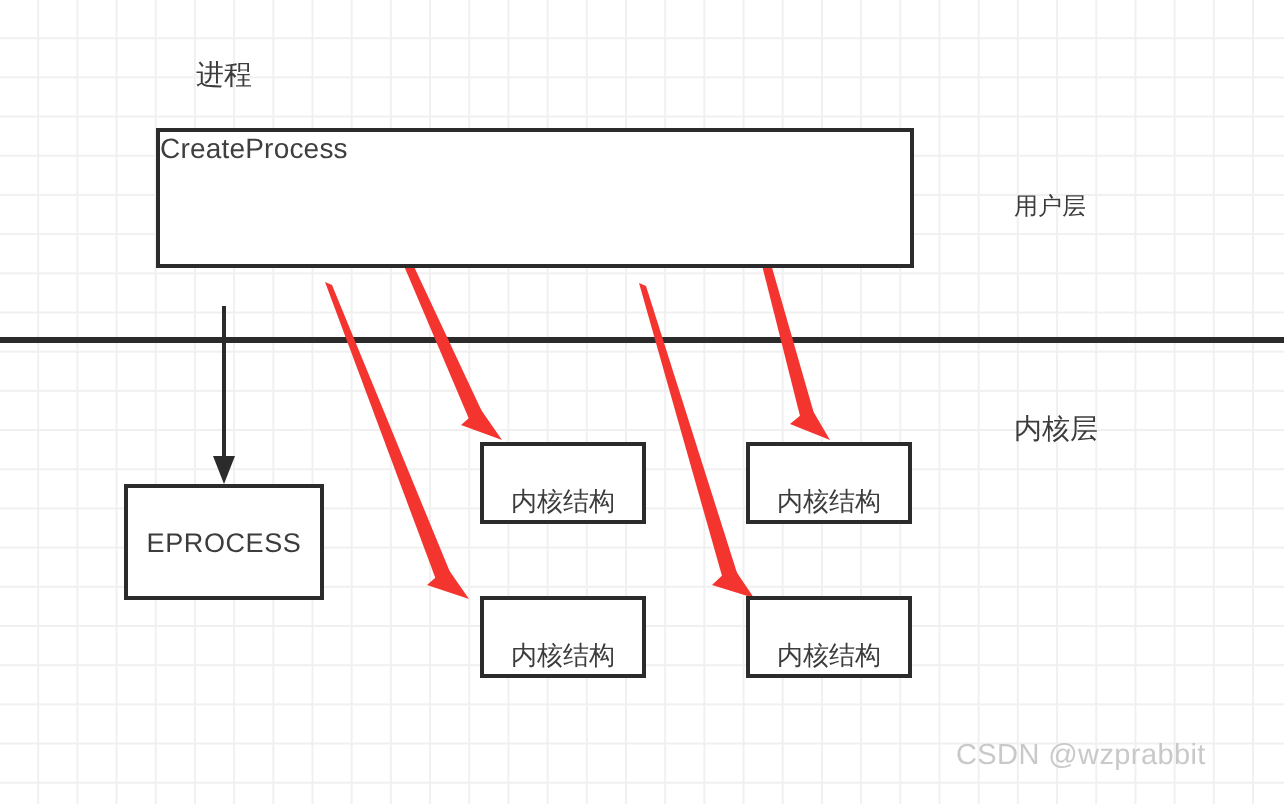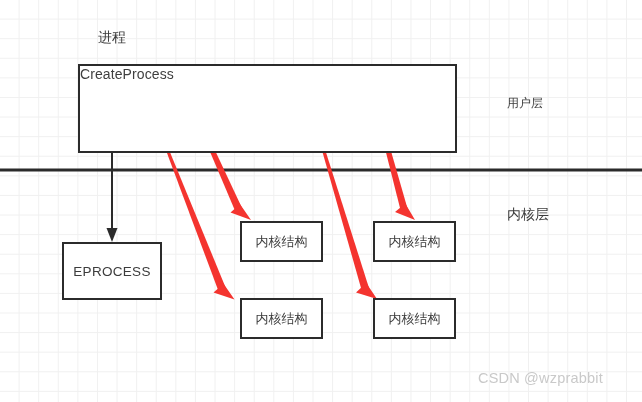--- a/index.html
+++ b/index.html
@@ -36,31 +36,32 @@
     align-items: center;
     justify-content: center;
   }
   .node-box.big {
     display: block;
   }
   #process-box {
     left: 78px;
     top: 64px;
     width: 379px;
-    height: 89px;
+    height: 70px;
   }
   #eprocess-box {
     left: 62px;
     top: 242px;
     width: 100px;
     height: 58px;
   }
   .kbox {
     width: 83px;
     height: 41px;
+    align-items: flex-end;
   }
   #kernel-box-1 { left: 240px; top: 221px; }
   #kernel-box-2 { left: 373px; top: 221px; }
   #kernel-box-3 { left: 240px; top: 298px; }
   #kernel-box-4 { left: 373px; top: 298px; }
 
   .label-text {
     position: absolute;
     color: #3c3c3c;
     white-space: nowrap;

